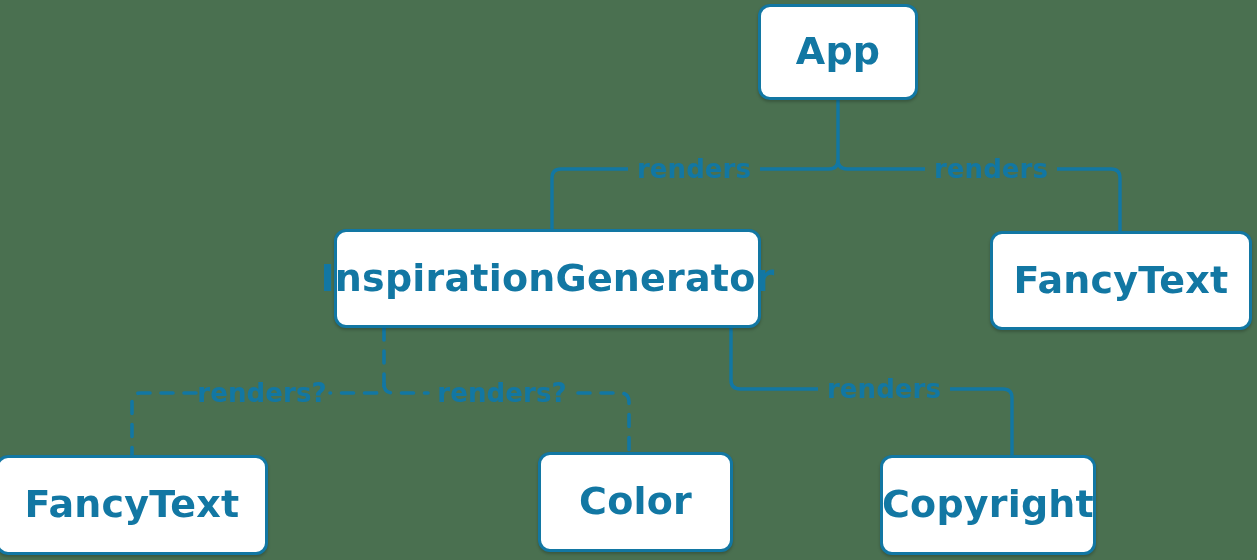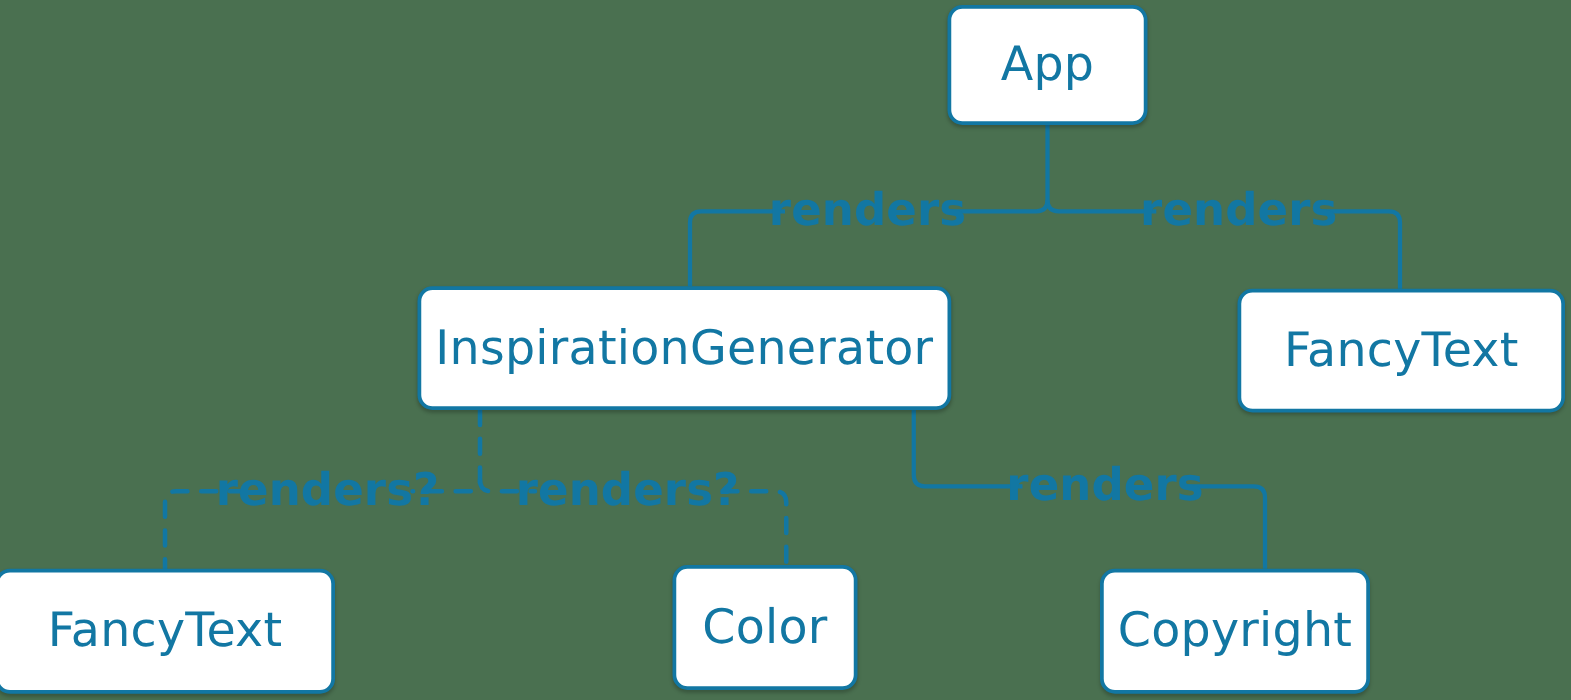--- a/index.html
+++ b/index.html
@@ -37,25 +37,26 @@
     color: #1277a3;
     font-size: 38px;
     font-weight: 400;
     letter-spacing: 0.2px;
     white-space: nowrap;
     box-shadow: 0 2px 3px rgba(0,0,0,0.22);
   }
   .node-label {
     line-height: 1;
     transform: translateY(-1px);
+    font-weight: bold;
   }
   .edge-label {
     position: absolute;
     color: #1277a3;
-    font-size: 36px;
+    font-size: 26px;
     font-weight: 600;
     letter-spacing: 0.1px;
     white-space: nowrap;
     transform: translate(-50%, -50%);
     line-height: 1;
   }
   .edge-line {
     fill: none;
     stroke: #1277a3;
     stroke-width: 3.4;
@@ -94,21 +95,21 @@
   </div>
 
   <div class="node" style="left:990px; top:231px; width:262px; height:99px;">
     <span class="node-label">FancyText</span>
   </div>
 
   <div class="node" style="left:-4px; top:455px; width:272px; height:100px;">
     <span class="node-label">FancyText</span>
   </div>
 
-  <div class="node" style="left:538px; top:452px; width:148px; height:100px;">
+  <div class="node" style="left:538px; top:452px; width:195px; height:100px;">
     <span class="node-label">Color</span>
   </div>
 
   <div class="node" style="left:880px; top:455px; width:216px; height:100px;">
     <span class="node-label">Copyright</span>
   </div>
 
   <div class="edge-label" style="left:694px; top:169px;">renders</div>
 
   <div class="edge-label" style="left:991px; top:169px;">renders</div>

